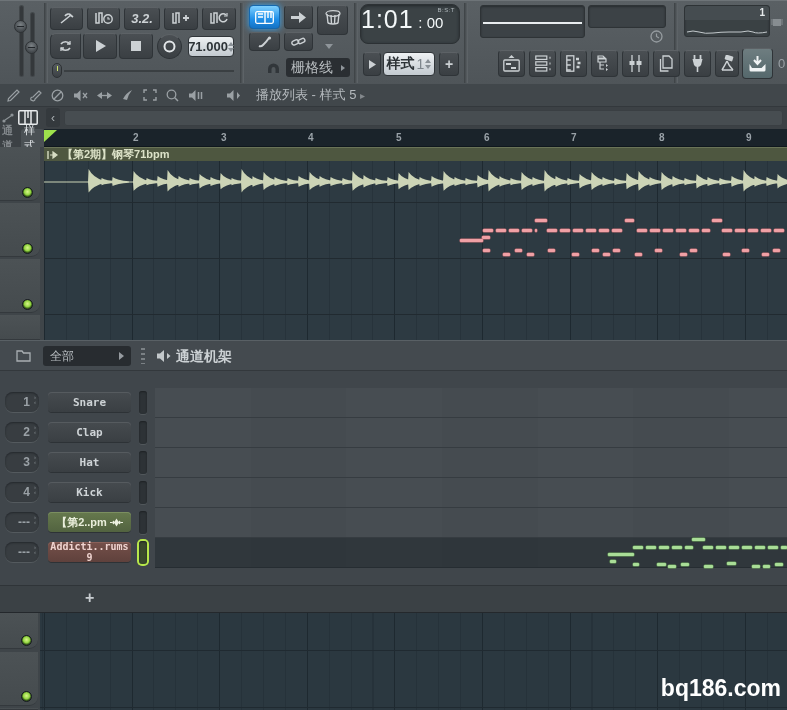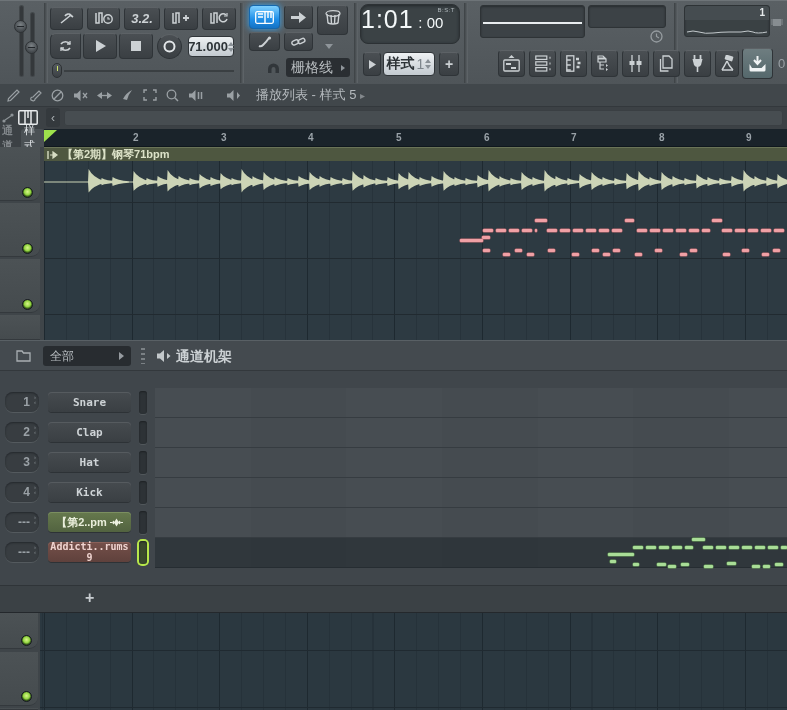--- a/index.html
+++ b/index.html
@@ -614,13 +614,14 @@
       <div class="note green" style="left: 685px; top: 546px; width: 8px;"></div>
       <div class="note green" style="left: 703px; top: 546px; width: 10px;"></div>
       <div class="note green" style="left: 716px; top: 546px; width: 10px;"></div>
       <div class="note green" style="left: 729px; top: 546px; width: 10px;"></div>
       <div class="note green" style="left: 742px; top: 546px; width: 10px;"></div>
       <div class="note green" style="left: 755px; top: 546px; width: 10px;"></div>
       <div class="note green" style="left: 768px; top: 546px; width: 10px;"></div>
       <div class="note green" style="left: 781px; top: 546px; width: 6px;"></div>
     </div>
 
+  <div class="watermark">bq186.com</div>
 </div>
 
 </body></html>

